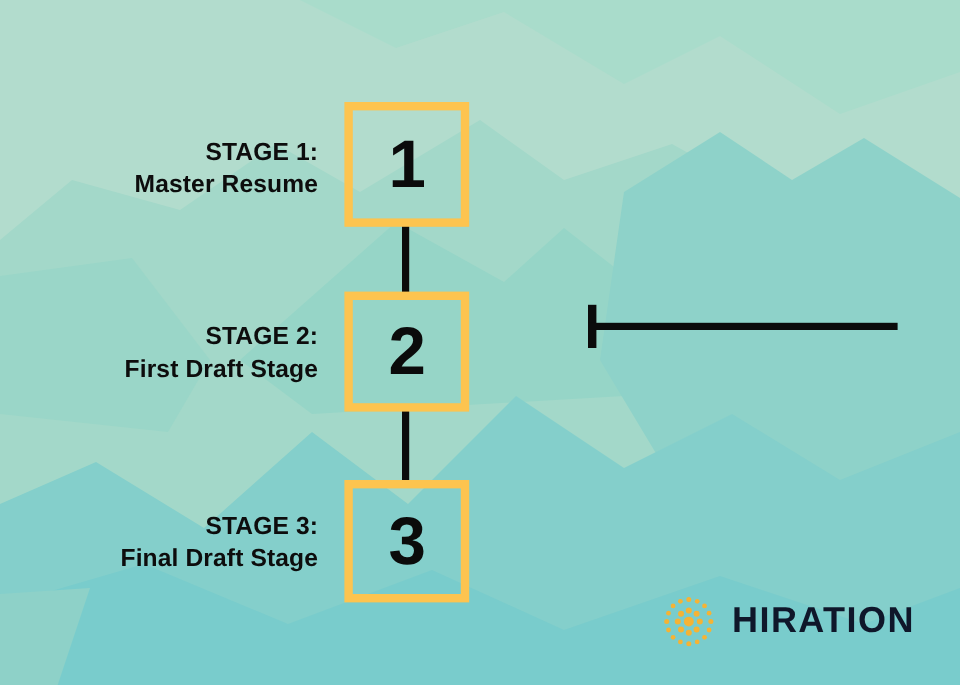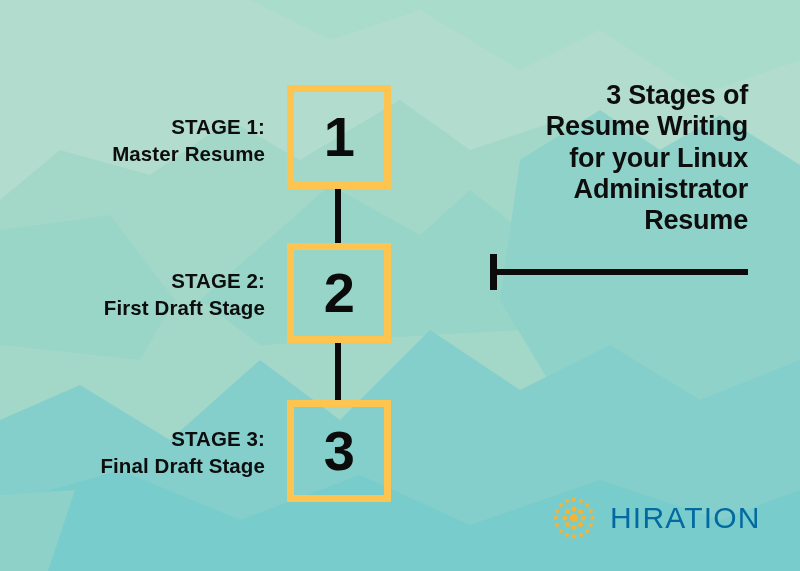--- a/index.html
+++ b/index.html
@@ -114,22 +114,22 @@
     align-items: center;
   }
   #logo-mark {
     width: 52px;
     height: 52px;
     display: block;
   }
   #logo-word {
     margin-left: 10px;
     font-size: 30px;
-    font-weight: 400;
-    color: #0369a1;
+    font-weight: 700;
+    color: #0f172a;
     letter-spacing: 1.2px;
     line-height: 1;
   }
 </style>
 </head>
 <body>
 
 <div id="canvas">
 
   <svg id="bg-layers" viewBox="0 0 800 571" preserveAspectRatio="none">
@@ -145,27 +145,20 @@
 
     <polygon fill="#8ed2c9" points="520,160 600,110 660,150 720,115 800,165 800,400 560,400 500,300"></polygon>
 
     <polygon fill="#84cfcb" points="0,420 80,385 170,440 260,360 340,420 430,330 520,390 610,345 700,400 800,360 800,571 0,571"></polygon>
 
     <polygon fill="#79cccc" points="0,505 120,470 240,520 360,475 470,525 600,480 720,520 800,490 800,571 0,571"></polygon>
 
     <polygon fill="#8ed1c8" points="0,495 75,490 48,571 0,571"></polygon>
   </svg>
 
-  <div id="title-block">
-    <span>3 Stages of</span>
-    <span>Resume Writing</span>
-    <span>for your Linux</span>
-    <span>Administrator</span>
-    <span>Resume</span>
-  </div>
 
   <div id="rule-wrap">
     <div id="rule-tick"></div>
     <div id="rule-bar"></div>
   </div>
 
   <div class="connector" style="top:188px; height:58px;"></div>
   <div class="connector" style="top:340px; height:62px;"></div>
 
   <div class="stage-label" style="top:113px;">

